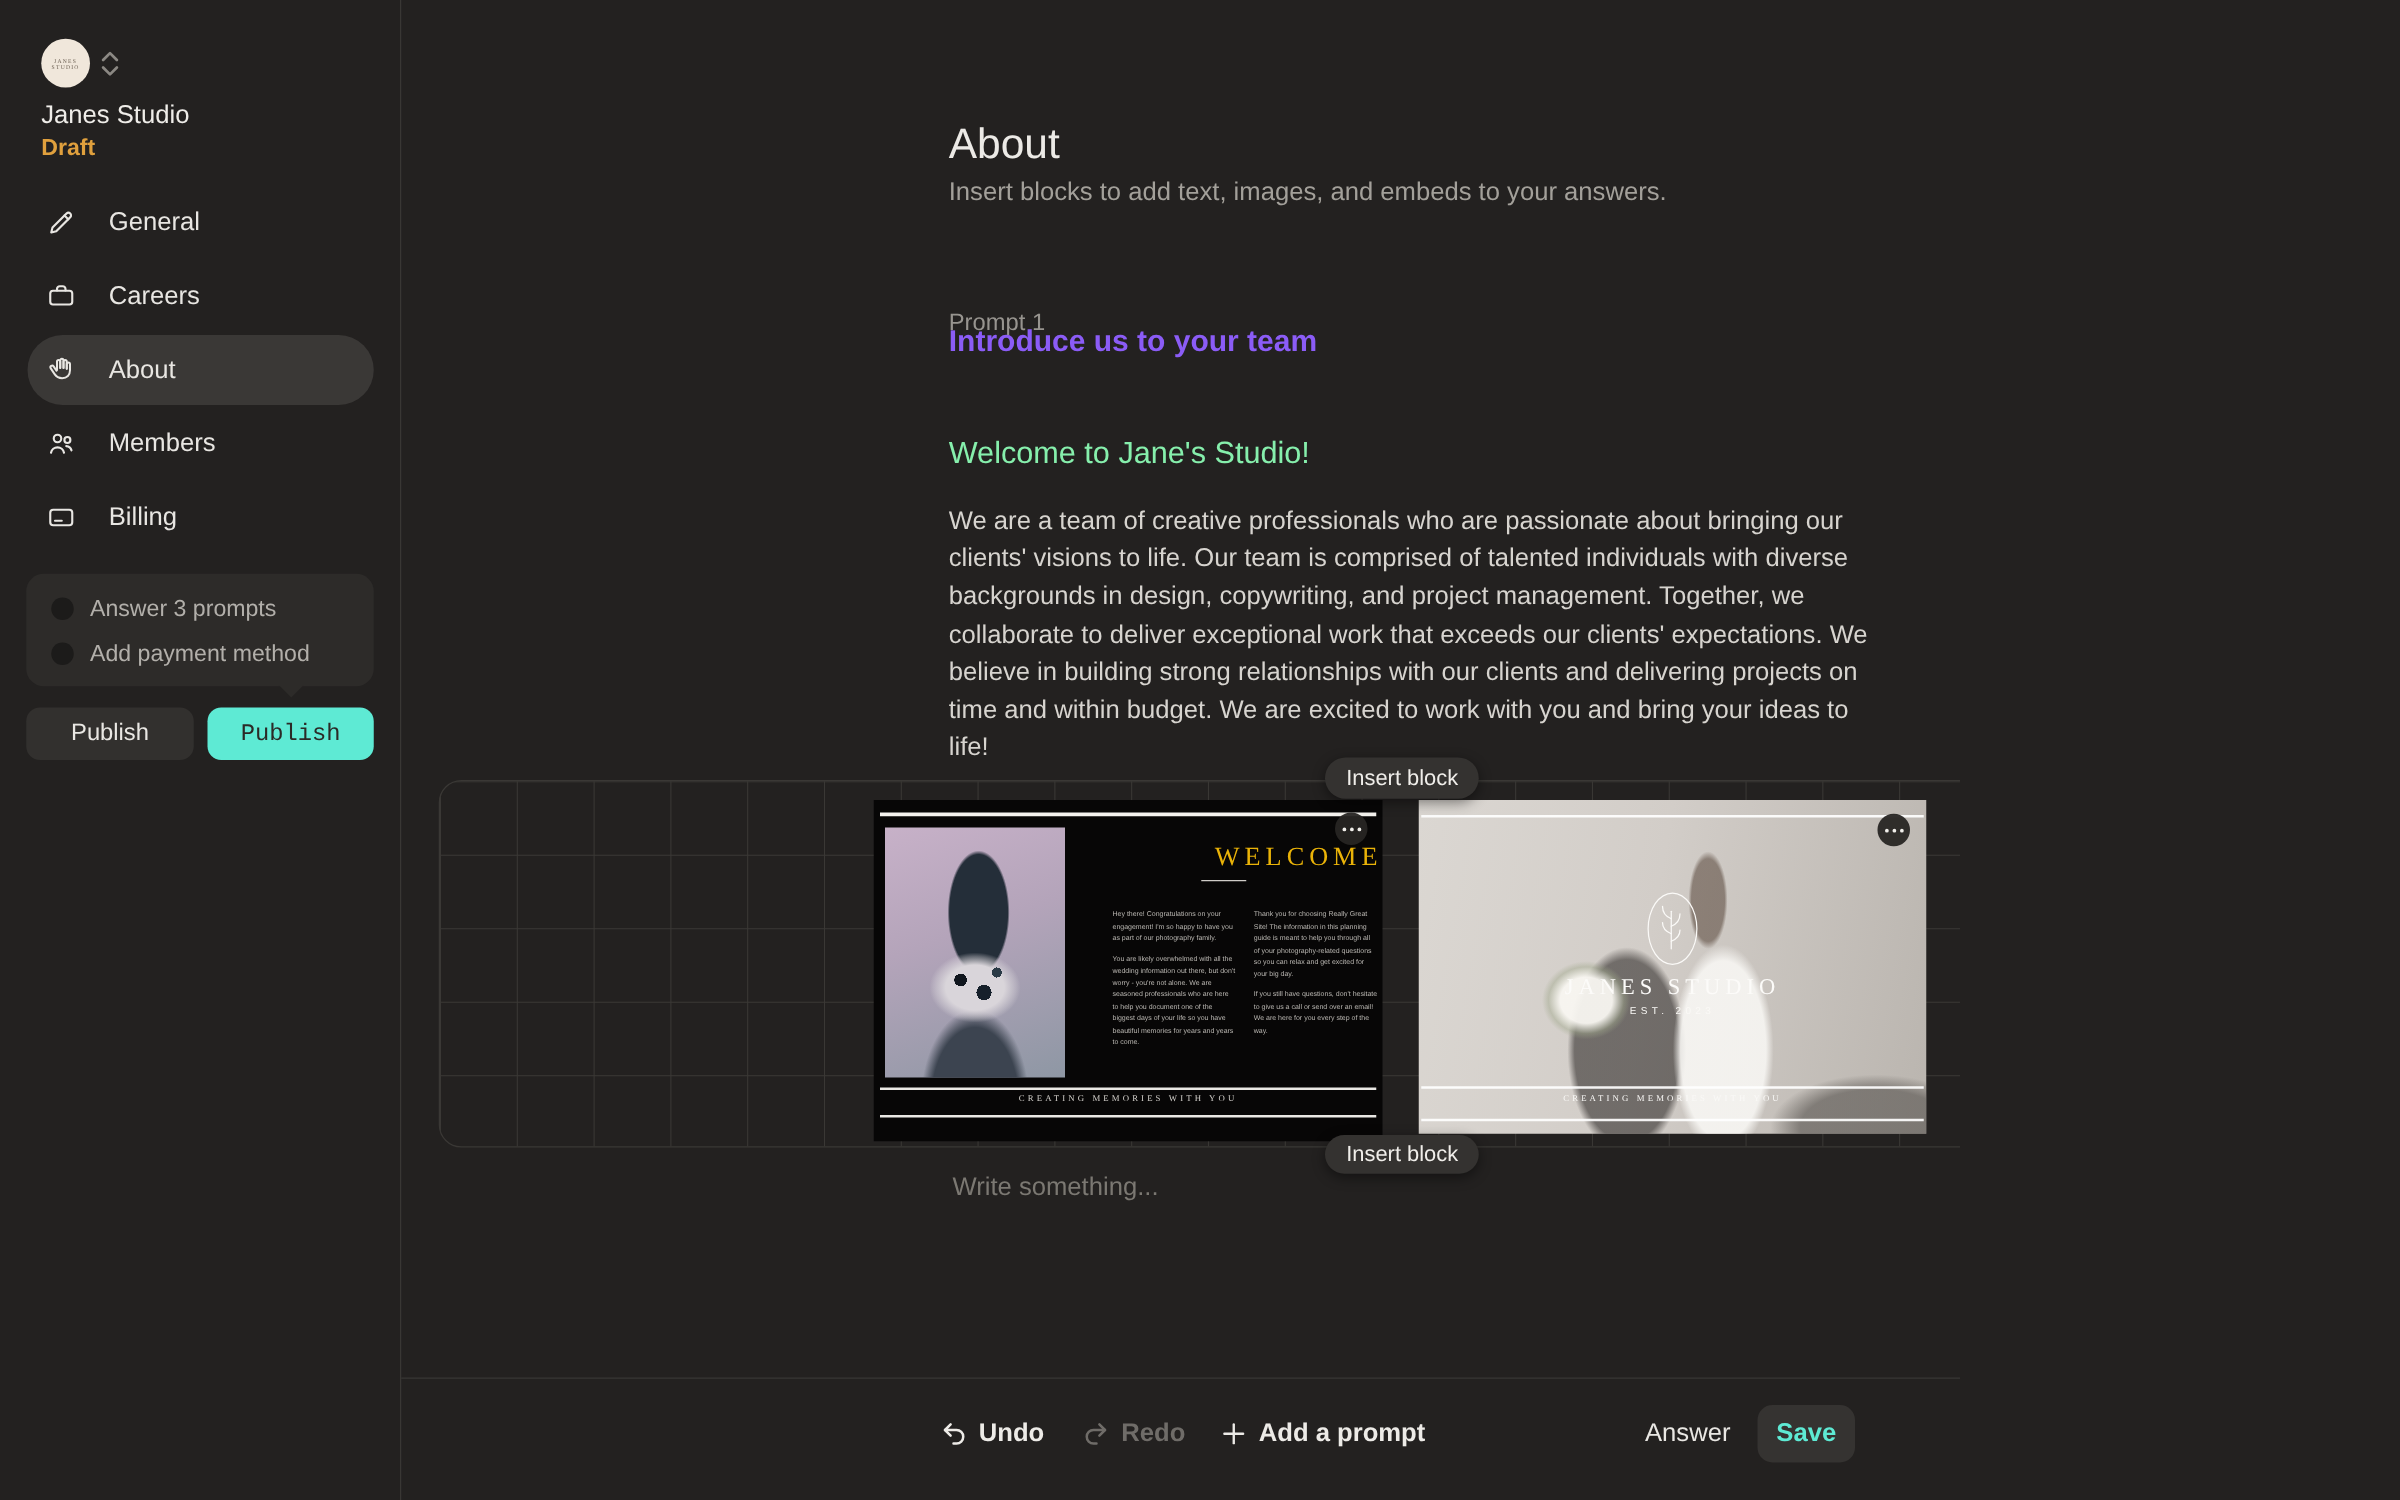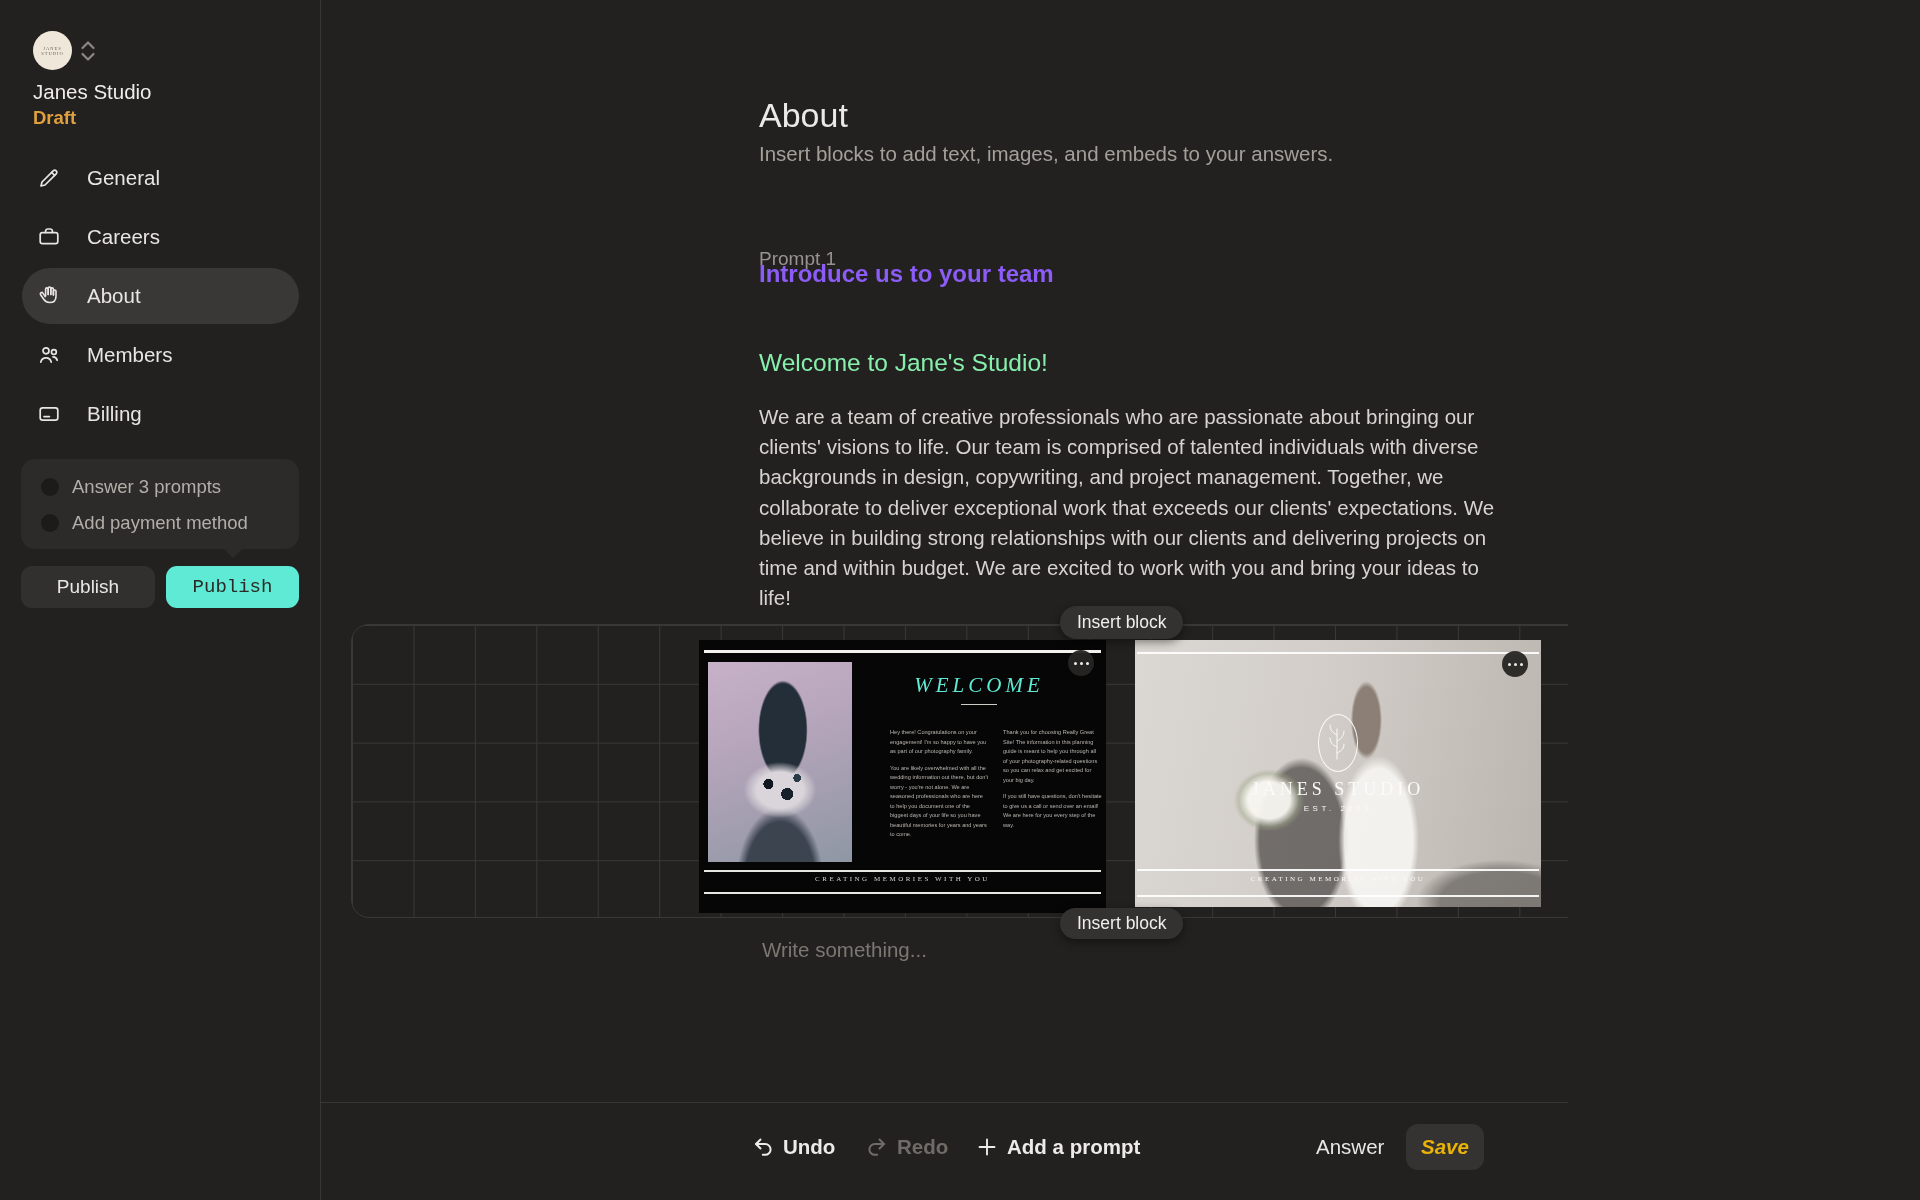--- a/index.html
+++ b/index.html
@@ -54,22 +54,22 @@
   .cl-photo { position:absolute; left:9px; top:22px; width:144px; height:200px;
       background:
         radial-gradient(circle 5px at 42% 61%, #10161e 0 100%, transparent 101%),
         radial-gradient(circle 6px at 55% 66%, #16202b 0 100%, transparent 101%),
         radial-gradient(circle 4px at 62% 58%, #2a3a46 0 100%, transparent 101%),
         radial-gradient(ellipse 52px 40px at 50% 64%, #d9d5da 0 45%, rgba(217,213,218,0.35) 62%, transparent 70%),
         radial-gradient(ellipse 40px 80px at 52% 34%, #242e39 0 58%, transparent 62%),
         radial-gradient(ellipse 70px 120px at 50% 110%, #3c4450 0 50%, transparent 62%),
         linear-gradient(160deg, #c7b1c8 0%, #b4a4ba 42%, #8e97a4 100%); }
   .cl-right { position:absolute; left:153px; right:0; top:0; bottom:0; }
-  .cl-title { position:absolute; left:0; right:0; top:33px; text-align:center;
-              font-family:"Liberation Serif","DejaVu Serif",serif; font-size:21px; letter-spacing:4px; color:#5eead4;font-style:italic; }
+  .cl-title { position:absolute; left:0; right:0; top:33px; text-align:right;
+              font-family:"Liberation Serif","DejaVu Serif",serif; font-size:21px; letter-spacing:4px; color:#eab308; }
   .cl-underline { position:absolute; left:50%; top:64px; width:36px; height:1px; margin-left:-18px; background:#cfccc8; }
   .cl-cols { position:absolute; left:38px; top:88px; width:212px; column-count:2; column-gap:14px;
              font-size:5.6px; line-height:1.7; color:#b9b6b1; }
   .cl-cols p { margin-bottom:7px; }
   .cl-line1 { position:absolute; left:5px; right:5px; top:230px; height:1.5px; background:#e9e7e3; }
   .cl-caption { position:absolute; left:0; right:0; top:235px; text-align:center;
                 font-family:"Liberation Serif","DejaVu Serif",serif; font-size:7px; letter-spacing:2.5px; color:#d5d2cd; }
   .cl-line2 { position:absolute; left:5px; right:5px; top:252px; height:1.5px; background:#e9e7e3; }
 
   
@@ -112,21 +112,21 @@
   .write-placeholder { position:absolute; left:762px; top:938px; font-size:20.5px; color:#7b7872; cursor:text; }
 
   
   .footer-divider { position:absolute; left:321px; right:0; top:1102px; height:1px; background:#393734; }
   .f-item { position:absolute; top:1124px; height:46px; display:flex; align-items:center; gap:9px; cursor:pointer; background:none; border:none; font-family:inherit; }
   .f-undo { left:752px; } .f-undo span { font-size:20.5px; font-weight:600; color:#edebe7; }
   .f-redo { left:866px; } .f-redo span { font-size:20.5px; font-weight:600; color:#6f6c68; }
   .f-add { left:976px; }  .f-add span { font-size:20.5px; font-weight:600; color:#edebe7; }
   .f-cancel { left:1316px; } .f-cancel span { font-size:20.5px; font-weight:400; color:#e9e7e3; }
   .f-save { left:1406px; width:78px; justify-content:center; background:#353331; border-radius:12px; }
-  .f-save span { font-size:20.5px; font-weight:600; color:#eab308;font-style:italic; }
+  .f-save span { font-size:20.5px; font-weight:600; color:#5eead4; }
 </style>
 </head>
 <body>
 
 <div class="app">
 
   <aside class="sidebar">
 
     <div class="avatar">
       <div class="av-t1">JANES</div>

